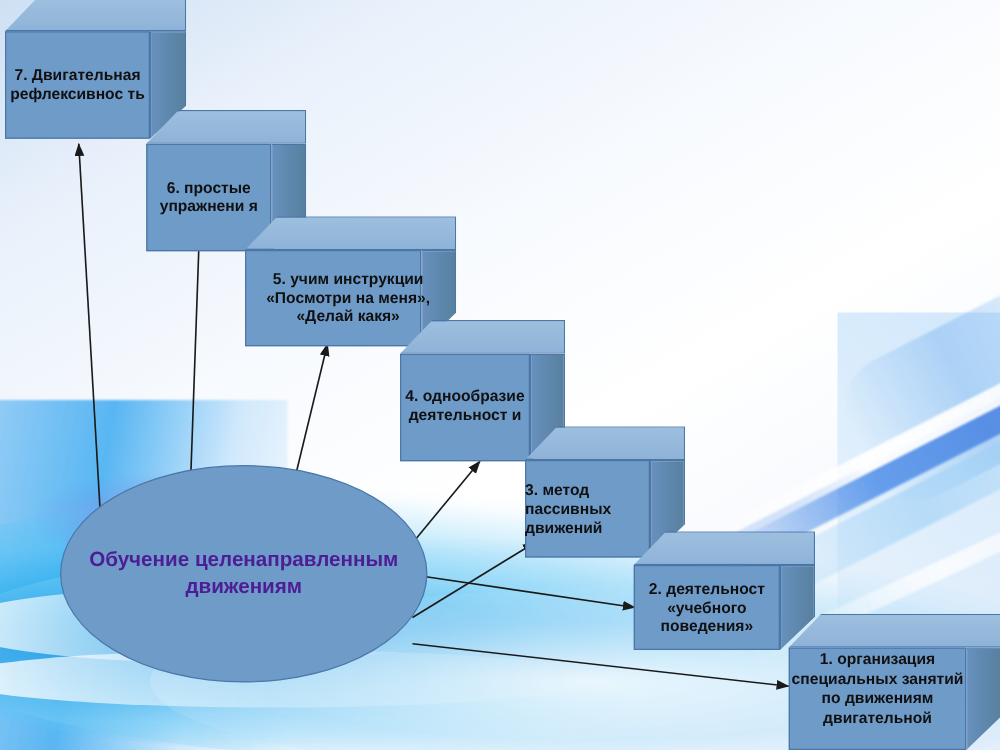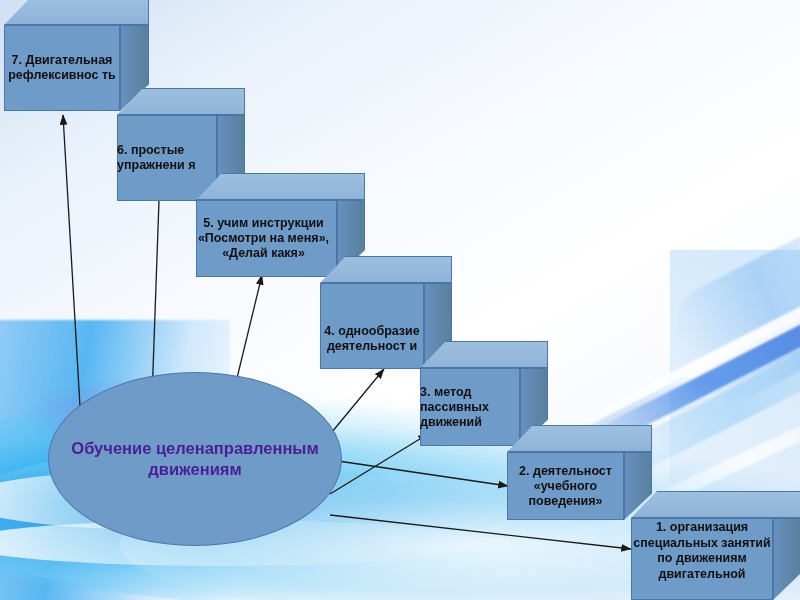--- a/index.html
+++ b/index.html
@@ -161,58 +161,58 @@
 
   <div class="box" style="left:117px;top:115px;width:100px;height:86px;">
     <div class="top" style="top:-27px;height:27px;width:128px;
                 clip-path:polygon(0% 100%,26px 0%,100% 0%,100% 100%);
                 background:linear-gradient(180deg,#9dbfdf,#8fb3d8);"></div>
     <div class="side" style="left:100px;width:28px;height:86px;
                 clip-path:polygon(0% 0%,100% -31%,100% 69%,0% 100%);
                 background:linear-gradient(90deg,#6790bd,#58809f);"></div>
     <div class="face"></div>
   </div>
-  <div style="position:absolute;left:117px;top:115px;width:100px;height:86px;display:flex;align-items:center;justify-content:center;text-align:left;font-size:12.5px;font-weight:bold;color:#101010;line-height:1.18;">
+  <div style="position:absolute;left:117px;top:115px;width:100px;height:86px;display:flex;align-items:center;justify-content:center;text-align:center;font-size:12.5px;font-weight:bold;color:#101010;line-height:1.18;">
     <span>
       <span class="lbl">6.</span>
       <span class="lbl">простые</span>
       <span class="lbl">упражнени</span>
       <span class="lbl">я</span>
     </span>
   </div>
 
   <div class="box" style="left:196px;top:200px;width:141px;height:77px;">
     <div class="top" style="top:-27px;height:27px;width:169px;
                 clip-path:polygon(0% 100%,26px 0%,100% 0%,100% 100%);
                 background:linear-gradient(180deg,#9dbfdf,#8fb3d8);"></div>
     <div class="side" style="left:141px;width:28px;height:77px;
                 clip-path:polygon(0% 0%,100% -35%,100% 65%,0% 100%);
                 background:linear-gradient(90deg,#6790bd,#58809f);"></div>
     <div class="face"></div>
   </div>
-  <div style="position:absolute;left:193px;top:200px;width:141px;height:77px;display:flex;align-items:center;justify-content:center;text-align:center;font-size:12.5px;font-weight:bold;color:#101010;line-height:1.2;">
+  <div style="position:absolute;left:208px;top:200px;width:141px;height:77px;display:flex;align-items:center;justify-content:center;text-align:center;font-size:12.5px;font-weight:bold;color:#101010;line-height:1.2;">
     <span>
       <span class="lbl">5.</span>
       <span class="lbl">учим инструкции</span>
       <span class="lbl">«Посмотри на</span>
       <span class="lbl">меня»,</span>
       <span class="lbl">«Делай какя»</span>
     </span>
   </div>
 
   <div class="box" style="left:320px;top:283px;width:104px;height:86px;">
     <div class="top" style="top:-27px;height:27px;width:132px;
                 clip-path:polygon(0% 100%,26px 0%,100% 0%,100% 100%);
                 background:linear-gradient(180deg,#9dbfdf,#8fb3d8);"></div>
     <div class="side" style="left:104px;width:28px;height:86px;
                 clip-path:polygon(0% 0%,100% -31%,100% 69%,0% 100%);
                 background:linear-gradient(90deg,#6790bd,#58809f);"></div>
     <div class="face"></div>
   </div>
-  <div style="position:absolute;left:320px;top:296px;width:104px;height:86px;display:flex;align-items:center;justify-content:center;text-align:center;font-size:12.5px;font-weight:bold;color:#101010;line-height:1.2;">
+  <div style="position:absolute;left:320px;top:282px;width:104px;height:86px;display:flex;align-items:center;justify-content:center;text-align:center;font-size:12.5px;font-weight:bold;color:#101010;line-height:1.2;">
     <span>
       <span class="lbl">4.</span>
       <span class="lbl">однообразие</span>
       <span class="lbl">деятельност</span>
       <span class="lbl">и</span>
     </span>
   </div>
 
   <div class="box" style="left:420px;top:368px;width:100px;height:78px;">
     <div class="top" style="top:-27px;height:27px;width:128px;

